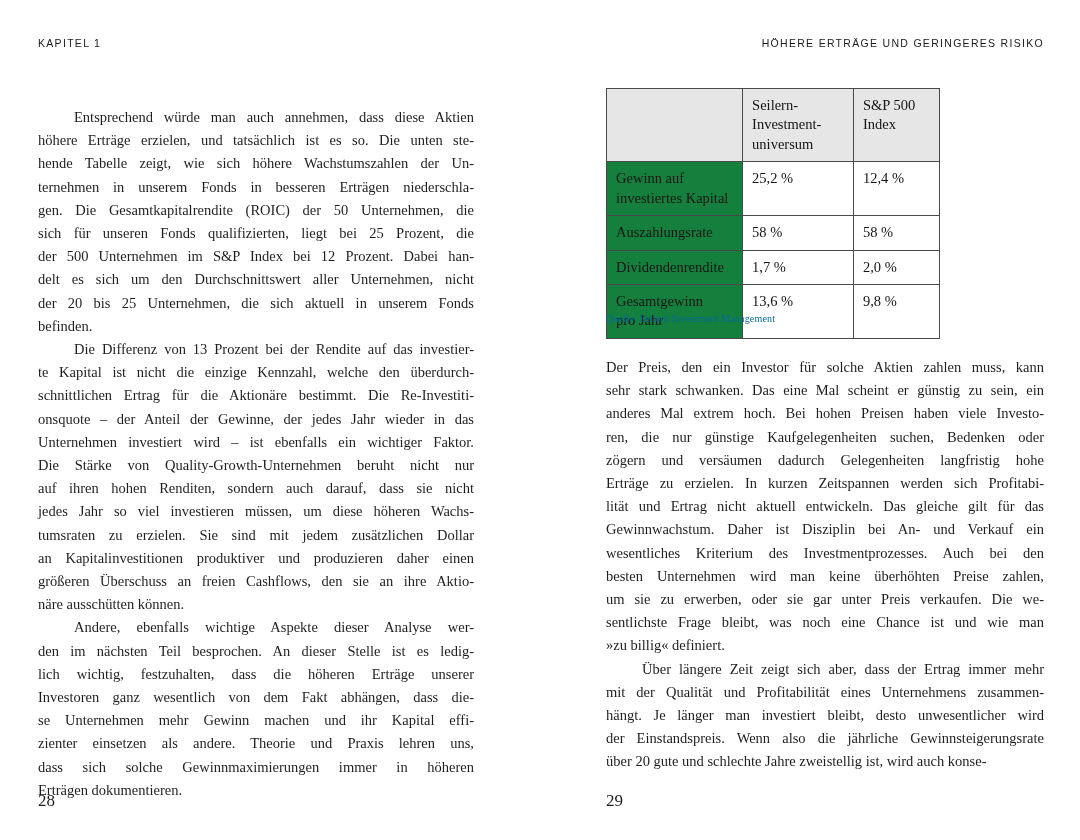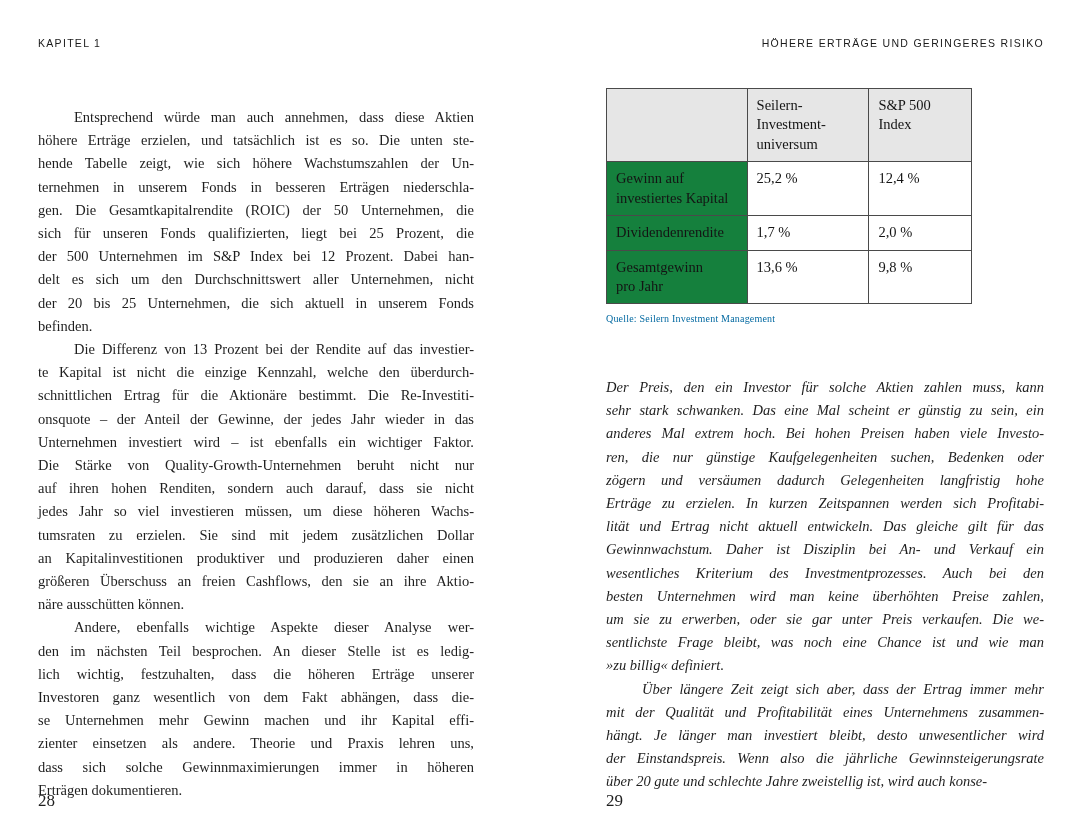--- a/index.html
+++ b/index.html
@@ -19,36 +19,36 @@
     font-size: 10.5px;
     letter-spacing: 1.3px;
     color: #1a1a1a;
     white-space: nowrap;
   }
   .head-left  { position: absolute; left: 38px;  top: 37px; }
   .head-right { position: absolute; left: 606px; top: 37px; width: 438px; text-align: right; }
 
   .body-text { font-size: 14.5px; line-height: 23.2px; }
   .body-left  { position: absolute; left: 38px;  top: 106px;  width: 436px; }
-  .body-right { position: absolute; left: 606px; top: 376px; width: 438px; font-style: italic; }
+  .body-right { position: absolute; left: 606px; top: 356px; width: 438px; }
 
   .para { margin: 0; }
   .line {
     white-space: nowrap;
     text-align: justify;
     text-align-last: justify;
     text-justify: inter-word;
   }
   .line.last  { text-align: right; text-align-last: left; }
   .line.first { text-indent: 36px; }
 
   .table-wrap { position: absolute; left: 606px; top: 88px; }
   .cmp-table {
     border-collapse: collapse;
-    width: 366px;
+    width: 334px;
     font-size: 14.5px;
     color: #141414;
   }
   .cmp-table col.c1 { width: 148px; }
   .cmp-table col.c2 { width: 140px; }
   .cmp-table col.c3 { width: 130px; }
   .cmp-table th, .cmp-table td {
     border: 1px solid #4a4a4a;
     padding: 7px 9px;
     vertical-align: top;
@@ -134,20 +134,25 @@
         </tr>
       </thead>
       <tbody>
         <tr>
           <td class="lab">Gewinn auf
 investiertes Kapital</td>
           <td>25,2 %</td>
           <td>12,4 %</td>
         </tr>
         <tr>
+          <td class="lab">Auszahlungsrate</td>
+          <td>58 %</td>
+          <td>58 %</td>
+        </tr>
+        <tr>
           <td class="lab">Dividendenrendite</td>
           <td>1,7 %</td>
           <td>2,0 %</td>
         </tr>
         <tr>
           <td class="lab">Gesamtgewinn
 pro Jahr</td>
           <td>13,6 %</td>
           <td>9,8 %</td>
         </tr>

